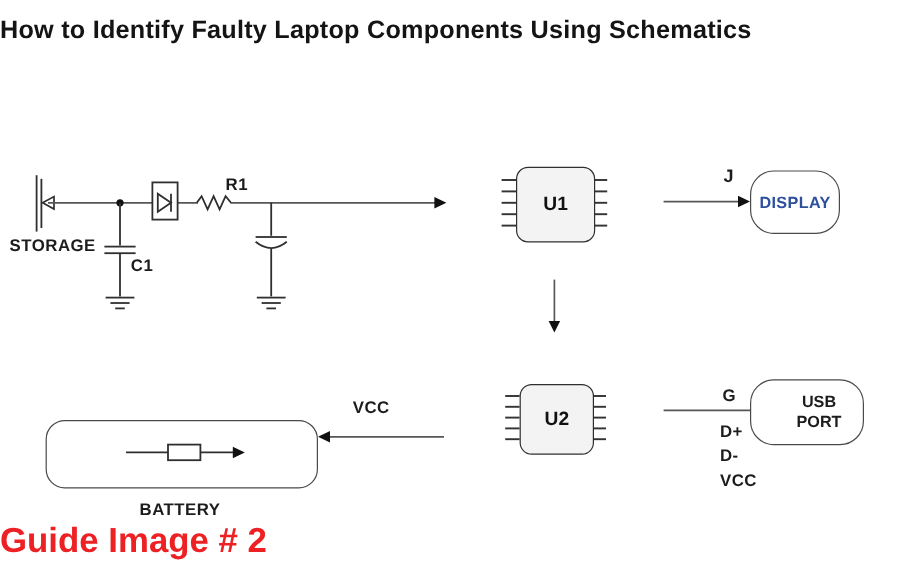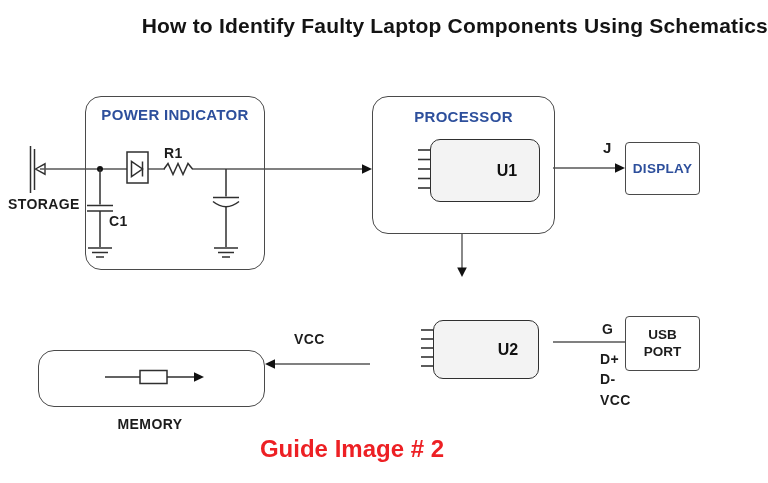--- a/index.html
+++ b/index.html
@@ -2,46 +2,46 @@
 <html style="--accent-blue: #2d4f9c; --caption-red: #ed2024;"><head>
 <meta charset="utf-8">
 <style>
   html,body{margin:0;padding:0;background:#fff;}
   .canvas{
     position:relative;width:768px;height:483px;background:#ffffff;overflow:hidden;
     font-family:"Liberation Sans","DejaVu Sans",sans-serif;
   }
   .abs{position:absolute;}
   .page-title{
-    left:0;top:14px;width:768px;text-align:right;
+    left:0;top:14px;width:768px;text-align:left;
     font-size:21px;font-weight:bold;color:#141414;letter-spacing:.2px;
   }
   .caption{
-    left:0;top:435px;width:704px;text-align:center;
-    font-size:24px;font-weight:bold;color:var(--caption-red,#ed2024);
+    left:0;top:435px;width:704px;text-align:left;
+    font-size:29px;font-weight:bold;color:var(--caption-red,#ed2024);
   }
   .comp-box{
     position:absolute;border:1.6px solid #4a4a4a;border-radius:16px;background:transparent;
   }
   .small-box{
-    position:absolute;border:1.5px solid #4a4a4a;border-radius:4px;background:#fff;
+    position:absolute;border:1.5px solid #4a4a4a;border-radius:20px;background:#fff;
     display:flex;flex-direction:column;align-items:center;justify-content:center;
   }
   .blue-label{
     position:absolute;left:0;right:0;text-align:center;
     color:var(--accent-blue,#2d4f9c);font-weight:bold;font-size:15px;letter-spacing:.3px;
   }
   .small-box .blue-label{position:static;font-size:13.5px;}
   .black-label{
     position:absolute;color:#1c1c1c;font-weight:bold;font-size:14px;letter-spacing:.4px;
   }
   .chip{
     position:absolute;background:#f3f3f3;border:1.6px solid #2f2f2f;border-radius:10px;
     display:flex;align-items:center;justify-content:center;
-    font-size:16px;font-weight:600;color:#111;padding-left:44px;
+    font-size:16px;font-weight:600;color:#111;
   }
   .usb-text{font-size:13.5px;font-weight:bold;color:#1c1c1c;line-height:1.25;text-align:center;}
   svg.layer{position:absolute;left:0;top:0;}
 </style>
 </head>
 <body>
 
 <div class="canvas">
 
   <svg class="layer" width="768" height="483" viewBox="0 0 768 483">
@@ -137,52 +137,46 @@
     <g stroke="#2f2f2f" stroke-width="1.5" fill="#ffffff">
       <line x1="105" y1="377" x2="140" y2="377"></line>
       <rect x="140" y="370.5" width="27" height="13"></rect>
       <line x1="167" y1="377" x2="196" y2="377"></line>
       <polygon points="204,377 194,372.2 194,381.8" fill="#111" stroke="none"></polygon>
     </g>
   </svg>
 
   <div class="abs page-title">How to Identify Faulty Laptop Components Using Schematics</div>
 
-  <div class="comp-box" style="left:85px;top:96px;width:178px;height:172px;">
-    <div class="blue-label" style="top:9px;">POWER INDICATOR</div>
-  </div>
-  <div class="black-label" style="left:164px;top:145px;">R1</div>
+  <div class="black-label" style="left:188px;top:145px;">R1</div>
   <div class="black-label" style="left:109px;top:213px;text-align:center;">C1</div>
 
   <div class="black-label" style="left:8px;top:196px;">STORAGE</div>
 
-  <div class="comp-box" style="left:372px;top:96px;width:181px;height:136px;">
-    <div class="blue-label" style="top:11px;">PROCESSOR</div>
-  </div>
   <div class="chip" style="left:430px;top:139px;width:64px;height:61px;">
     <span>U1</span>
   </div>
 
   <div class="black-label" style="left:603px;top:139px;font-size:15px;">J</div>
   <div class="small-box" style="left:625px;top:142px;width:73px;height:51px;">
     <span class="blue-label">DISPLAY</span>
   </div>
 
   <div class="chip" style="left:433px;top:320px;width:60px;height:57px;">
     <span>U2</span>
   </div>
 
-  <div class="small-box" style="left:625px;top:316px;width:73px;height:53px;">
+  <div class="small-box" style="left:625px;top:316px;width:73px;height:53px;padding-left:20px;">
     <span class="usb-text">USB</span>
     <span class="usb-text">PORT</span>
   </div>
   <div class="black-label" style="left:602px;top:321px;">G</div>
   <div class="black-label" style="left:600px;top:351px;">D+</div>
   <div class="black-label" style="left:600px;top:371px;">D-</div>
   <div class="black-label" style="left:600px;top:392px;">VCC</div>
 
   <div class="comp-box" style="left:38px;top:350px;width:225px;height:55px;"></div>
-  <div class="black-label" style="left:100px;top:416px;width:100px;text-align:center;">MEMORY</div>
+  <div class="black-label" style="left:100px;top:416px;width:100px;text-align:center;">BATTERY</div>
   <div class="black-label" style="left:294px;top:331px;">VCC</div>
 
   <div class="abs caption">Guide Image # 2</div>
 
 </div>
 
 </body></html>

